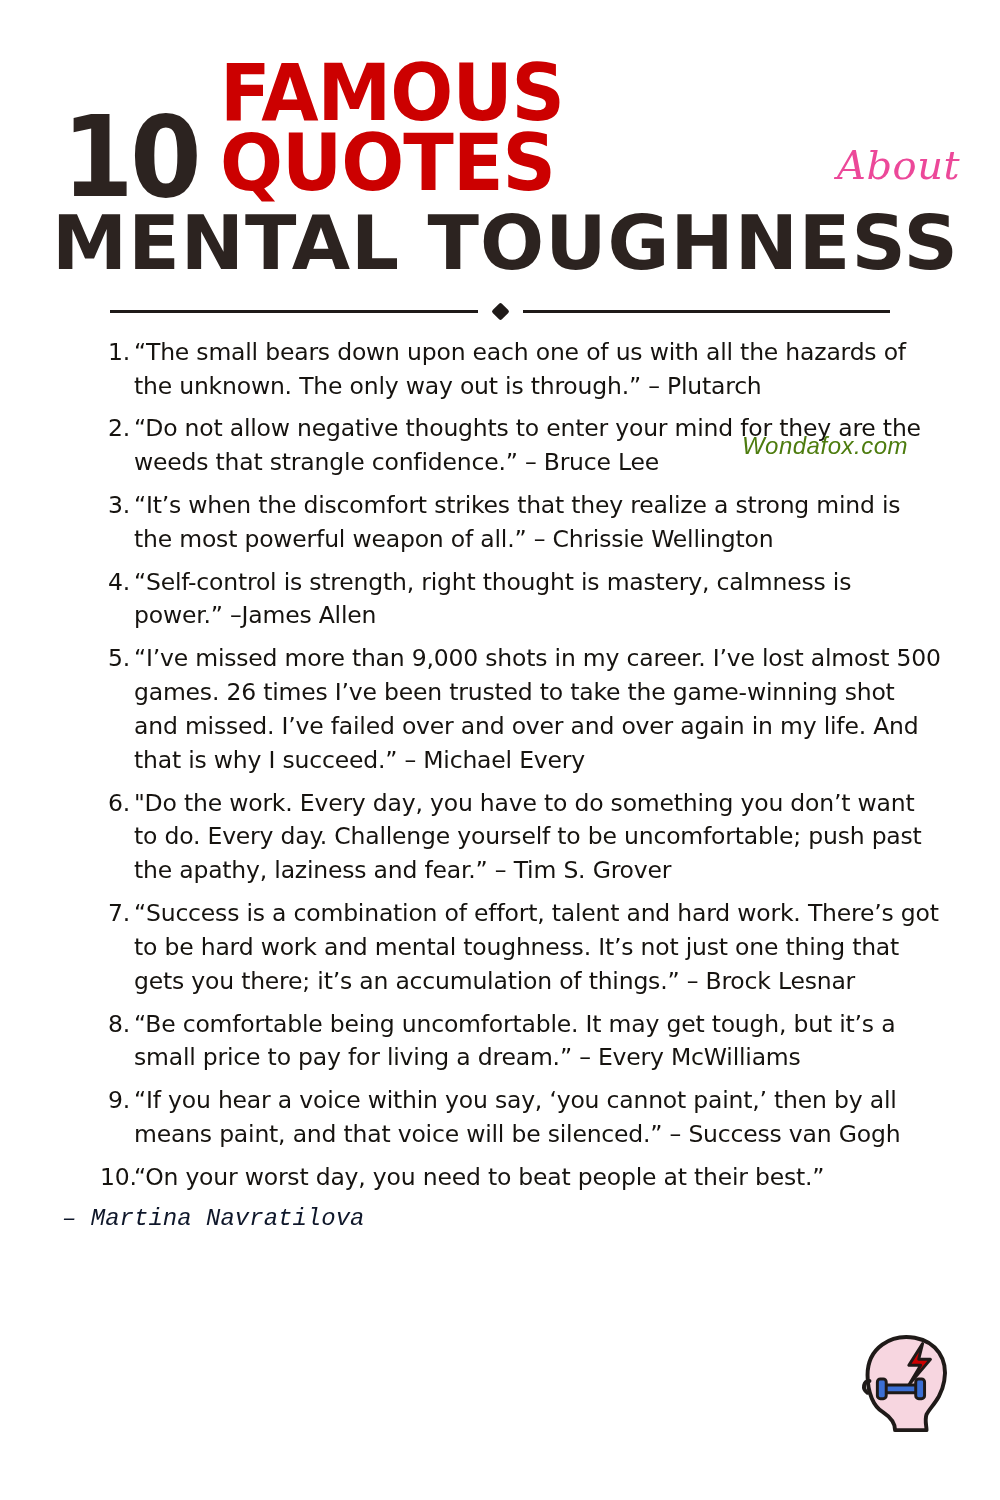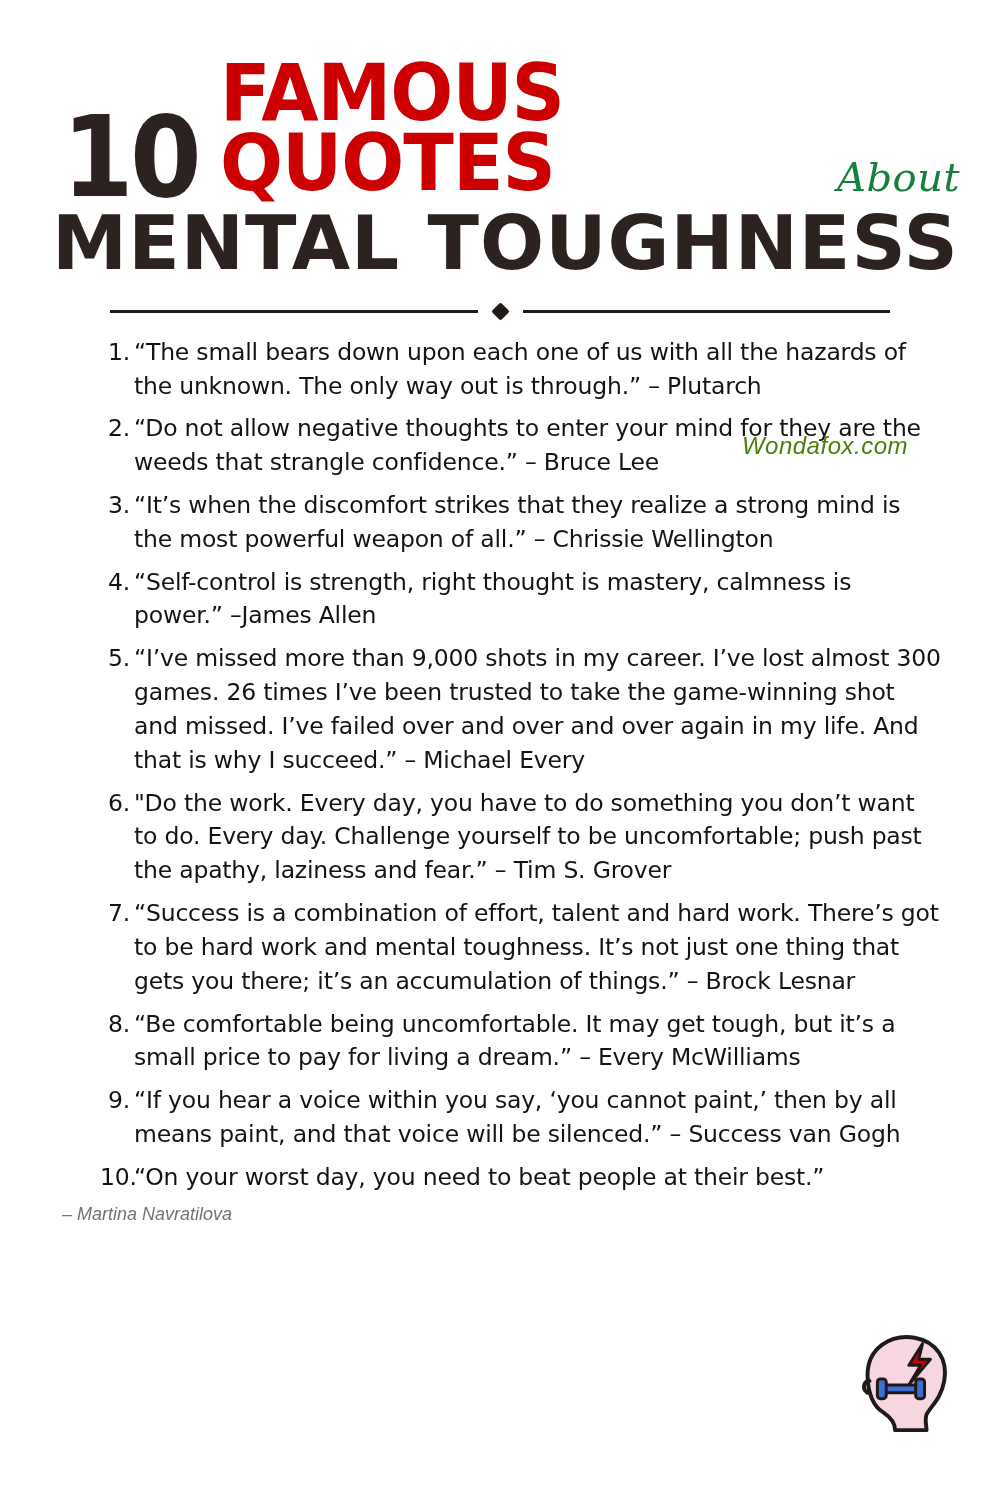--- a/index.html
+++ b/index.html
@@ -52,22 +52,22 @@
     letter-spacing: -1px;
     color: #cc0000;
     transform: scaleX(0.95);
     transform-origin: left bottom;
     margin-bottom: 6px;
   }
   .about-script {
     font-family: "DejaVu Serif", serif;
     font-style: italic;
     font-size: 40px;
-    color: #15803d;
-    margin-bottom: 4px;
+    color: #ec4899;
+    margin-bottom: 16px;
     letter-spacing: 0.5px;
   }
   .title-row-2 {
     display: flex;
     justify-content: center;
     padding-left: 10px;
     margin-top: 4px;
   }
   .mental-toughness {
     font-family: "DejaVu Sans", sans-serif;
@@ -127,25 +127,25 @@
     left: 0;
     top: 0;
     width: 30px;
     text-align: right;
     font-size: 23.5px;
     color: #16130f;
   }
   .quote-item .author {
   }
   .trailing-author {
-    font-family: Liberation Sans, sans-serif;
+    font-family: Liberation Mono, monospace;
     font-style: italic;
-    font-size: 18px;
+    font-size: 24px;
     line-height: 1.44;
-    color: #737373;
+    color: #0f172a;
     padding-left: 22px;
     margin-top: -2px;
   }
 
   
   .watermark {
     position: absolute;
     right: 92px;
     top: 432px;
     font-family: Liberation Sans, sans-serif;
@@ -194,21 +194,21 @@
     <li class="quote-item">
       <span>“Do not allow negative thoughts to enter your mind for they are the weeds that strangle confidence.” – </span><span class="author">Bruce Lee</span>
     </li>
     <li class="quote-item">
       <span>“It’s when the discomfort strikes that they realize a strong mind is the most powerful weapon of all.” – </span><span class="author">Chrissie Wellington</span>
     </li>
     <li class="quote-item">
       <span>“Self-control is strength, right thought is mastery, calmness is power.” –</span><span class="author">James Allen</span>
     </li>
     <li class="quote-item">
-      <span>“I’ve missed more than 9,000 shots in my career. I’ve lost almost 300 games. 26 times I’ve been trusted to take the game-winning shot and missed. I’ve failed over and over and over again in my life. And that is why I succeed.” – </span><span class="author">Michael Every</span>
+      <span>“I’ve missed more than 9,000 shots in my career. I’ve lost almost 500 games. 26 times I’ve been trusted to take the game-winning shot and missed. I’ve failed over and over and over again in my life. And that is why I succeed.” – </span><span class="author">Michael Every</span>
     </li>
     <li class="quote-item">
       <span>"Do the work. Every day, you have to do something you don’t want to do. Every day. Challenge yourself to be uncomfortable; push past the apathy, laziness and fear.” – </span><span class="author">Tim S. Grover</span>
     </li>
     <li class="quote-item">
       <span>“Success is a combination of effort, talent and hard work. There’s got to be hard work and mental toughness. It’s not just one thing that gets you there; it’s an accumulation of things.” – </span><span class="author">Brock Lesnar</span>
     </li>
     <li class="quote-item">
       <span>“Be comfortable being uncomfortable. It may get tough, but it’s a small price to pay for living a dream.” – </span><span class="author">Every McWilliams</span>
     </li>

